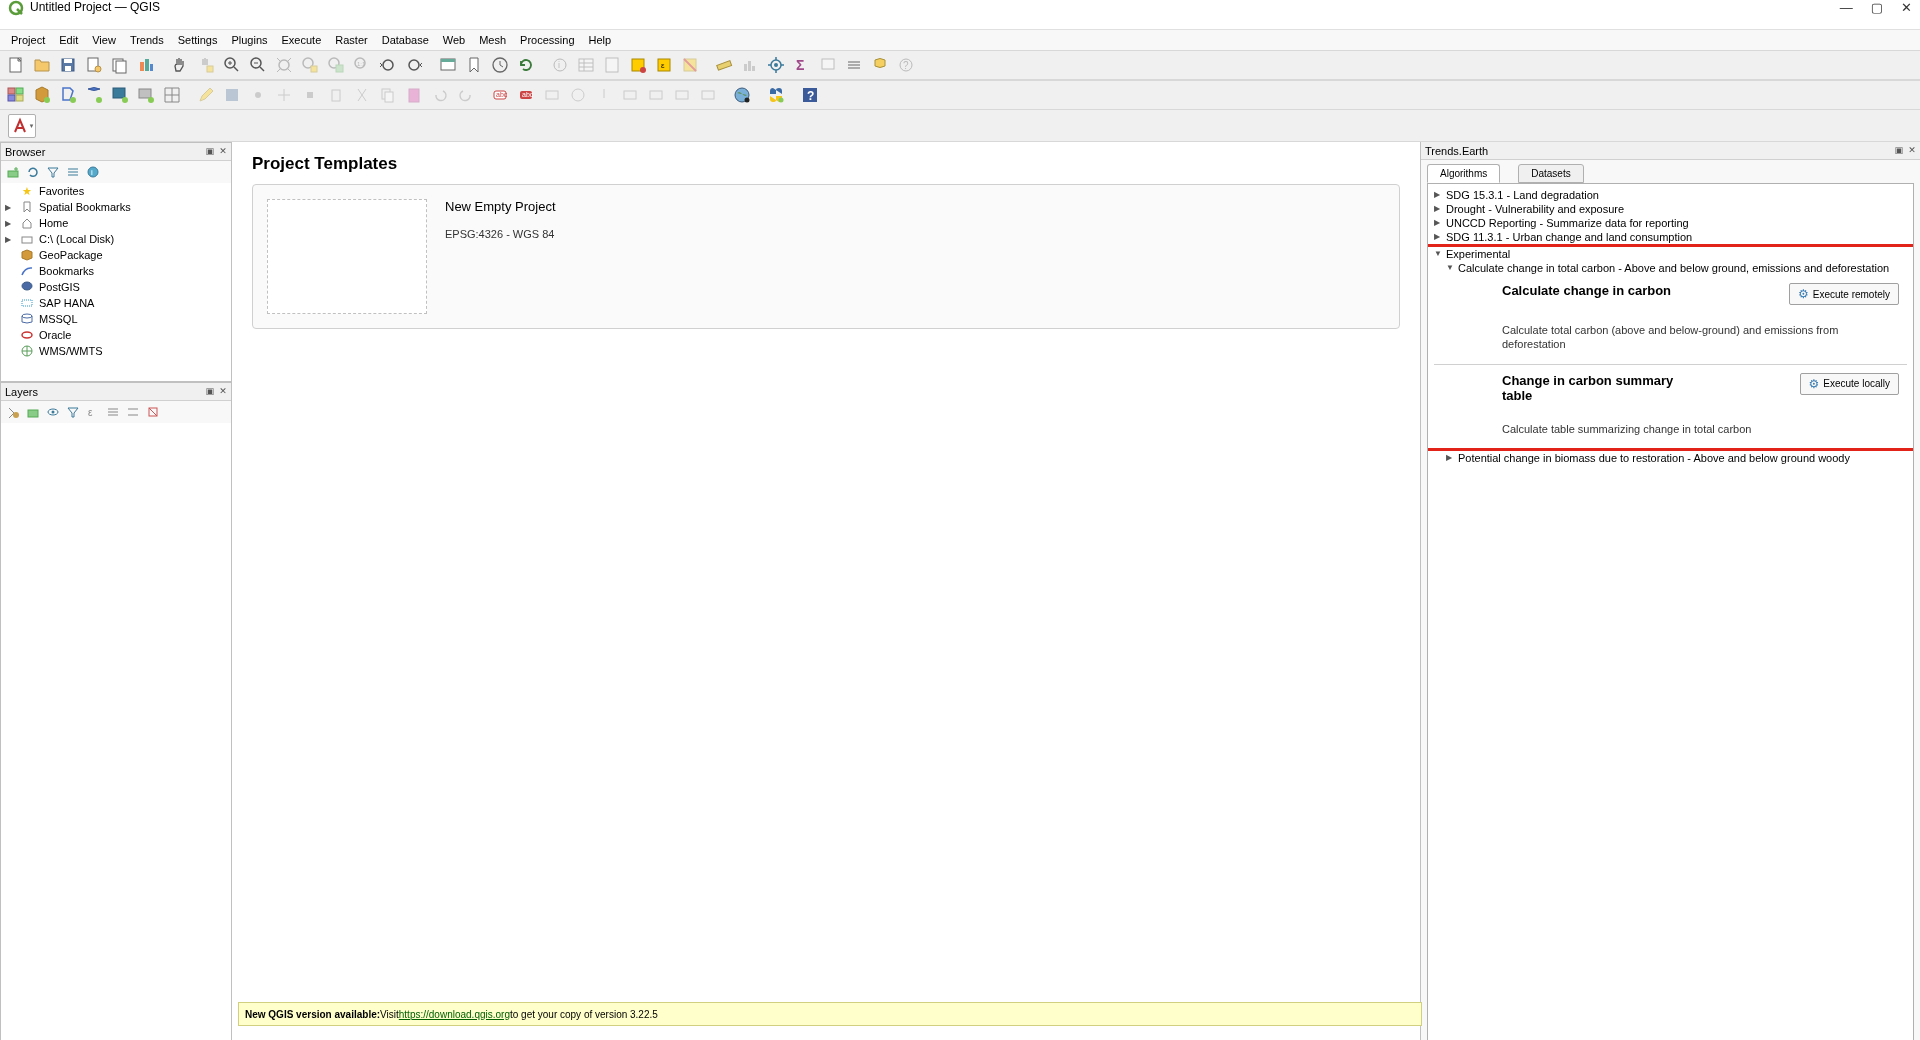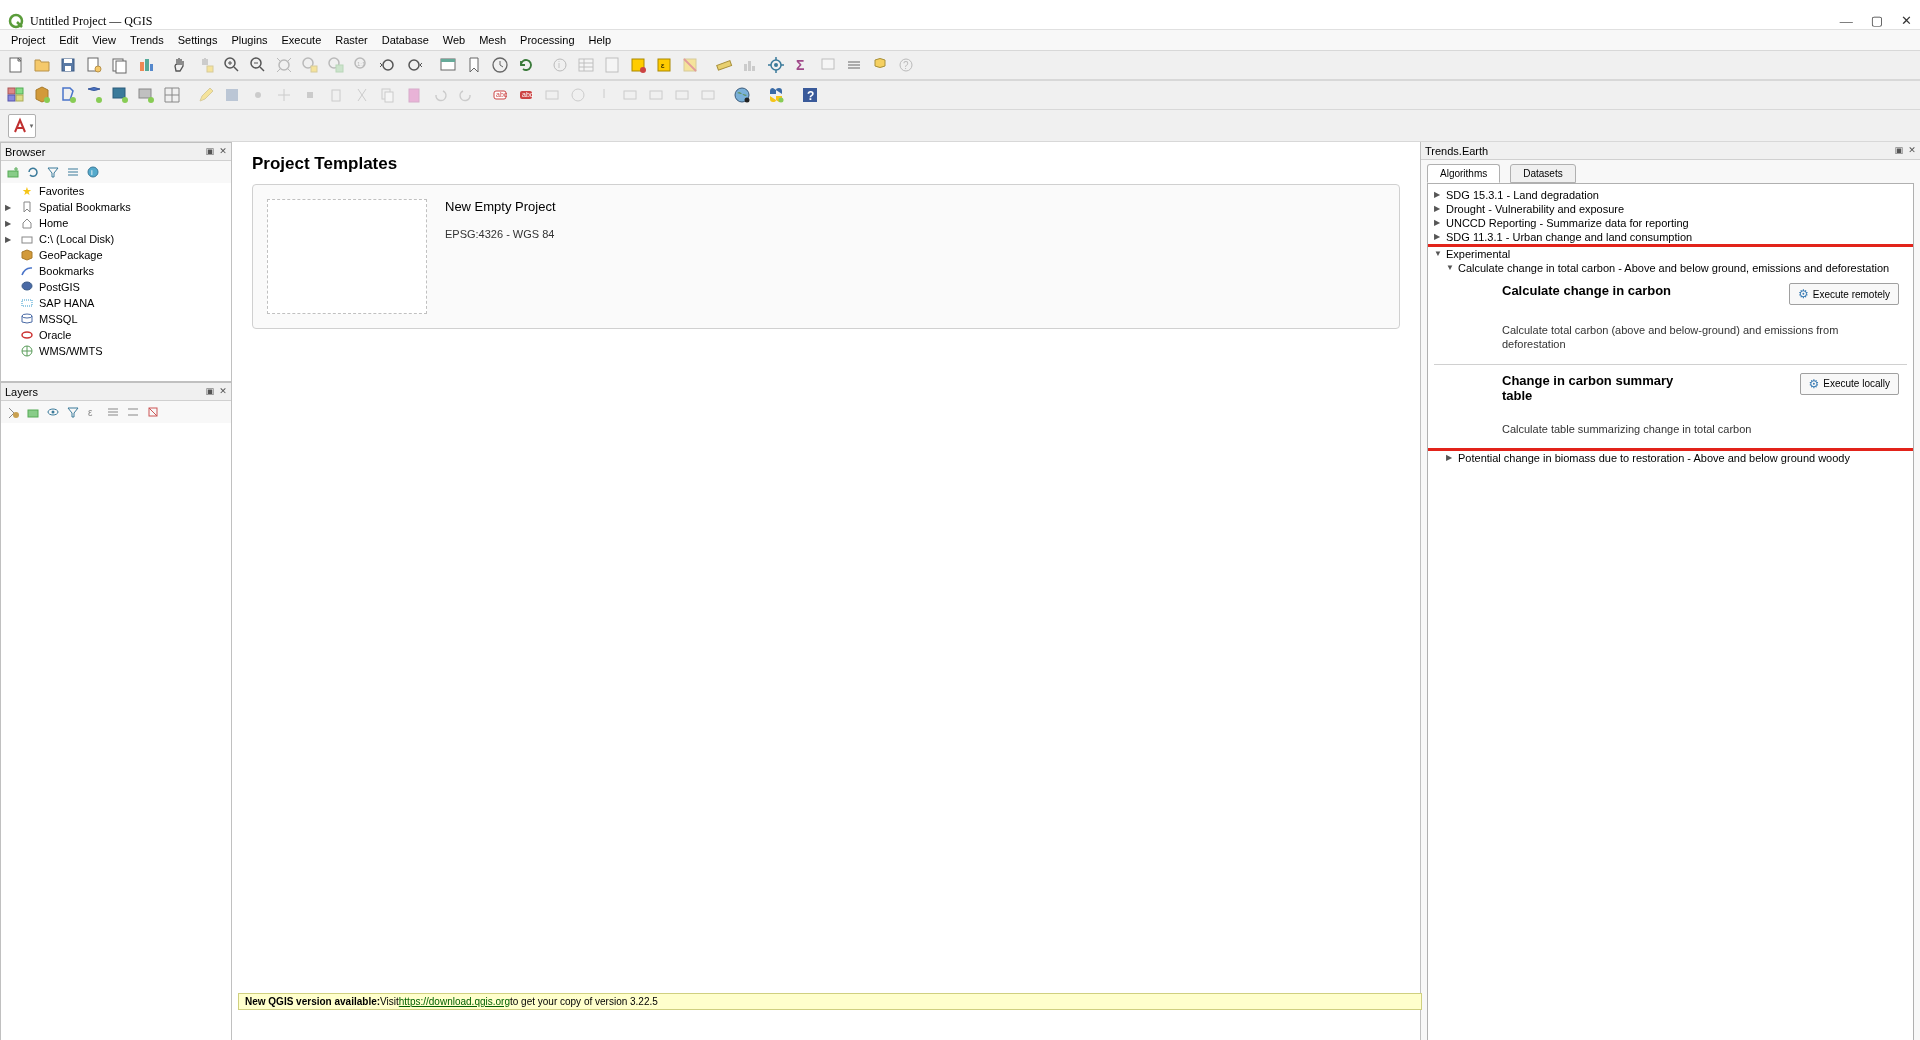--- a/index.html
+++ b/index.html
@@ -1,17 +1,17 @@
 <!DOCTYPE html>
 <html><head>
 <meta charset="utf-8">
 <style>
 * { box-sizing: border-box; margin: 0; padding: 0; }
 body { font-family: "Segoe UI", Tahoma, sans-serif; font-size: 11px; background: #f0f0f0; color: #000; overflow: hidden; }
-.titlebar { height: 30px; background: #fff; display: flex; align-items: flex-end; padding: 0 8px; border-bottom: 1px solid #e0e0e0; font-family: Liberation Serif, serif; }
+.titlebar { height: 30px; background: #fff; display: flex; align-items: flex-start; padding: 0 8px; border-bottom: 1px solid #e0e0e0; }
 .titlebar .q-logo { width: 16px; height: 16px; margin-right: 6px; }
 .titlebar .title { flex: 1; font-size: 12px; }
 .titlebar .win-controls { display: flex; gap: 18px; }
 .titlebar .win-controls span { cursor: pointer; font-size: 13px; color: #333; }
 .menubar { height: 20px; background: #f8f8f8; display: flex; align-items: center; padding: 0 4px; font-size: 11px; }
 .menubar .menu-item { padding: 2px 7px; cursor: pointer; }
 .toolbar { height: 30px; background: #f0f0f0; border-top: 1px solid #d8d8d8; border-bottom: 1px solid #d8d8d8; display: flex; align-items: center; padding: 0 4px; gap: 2px; }
 .toolbar .tb-btn { width: 24px; height: 24px; display: flex; align-items: center; justify-content: center; cursor: pointer; border-radius: 2px; }
 .toolbar .tb-sep { width: 6px; }
 .toolbar .disabled { opacity: 0.35; }
@@ -30,36 +30,36 @@
 .tree-item .caret { width: 10px; font-size: 8px; color: #555; }
 .tree-item .icon { width: 16px; height: 14px; display: flex; align-items: center; justify-content: center; }
 .center-col { flex: 1; background: #fff; display: flex; flex-direction: column; padding: 0; }
 .proj-templates { padding: 12px 20px 0 20px; }
 .proj-templates h2 { font-size: 17px; font-weight: bold; margin-bottom: 10px; }
 .template-card { border: 1px solid #d0d0d0; border-radius: 4px; padding: 14px; display: flex; gap: 18px; background: #fafafa; }
 .template-thumb { width: 160px; height: 115px; border: 1px dashed #c0c0c0; background: #fff; }
 .template-info h3 { font-size: 13px; font-weight: normal; margin-bottom: 14px; }
 .template-info p { font-size: 11px; color: #333; }
 .right-col { width: 500px; background: #f8f8f8; border-left: 1px solid #c0c0c0; display: flex; flex-direction: column; }
-.tabs { display: flex; gap: 8px; padding: 4px 6px 0 6px; }
+.tabs { display: flex; gap: 16px; padding: 4px 6px 0 6px; }
 .tab { padding: 3px 12px; font-size: 10px; border: 1px solid #b0b0b0; background: #f0f0f0; cursor: pointer; border-radius: 3px 3px 0 0; margin-right: 2px; }
 .tab.active { background: #fff; border-bottom-color: #fff; }
 .algo-tree { border: 1px solid #b0b0b0; margin: 0 6px 6px 6px; background: #fff; flex: 1; overflow-y: auto; font-size: 11px; padding: 4px 0; }
 .algo-item { display: flex; align-items: center; padding: 0 6px; line-height: 14px; }
 .algo-item .caret { width: 12px; font-size: 8px; color: #555; cursor: pointer; }
 .algo-item.lvl1 { padding-left: 18px; }
 .highlighted-box { border: 3px solid #e2231a; margin: 0 -3px; }
 .algo-detail { padding: 8px 8px 12px 68px; border-bottom: 1px solid #d0d0d0; margin: 0 6px; }
 .algo-detail:last-child { border-bottom: none; }
 .algo-detail-head { display: flex; justify-content: space-between; align-items: flex-start; gap: 10px; }
 .algo-detail-head h4 { font-size: 13px; font-weight: bold; line-height: 1.2; max-width: 180px; }
 .exec-btn { border: 1px solid #a0a0a0; background: #f8f8f8; padding: 3px 8px; font-size: 10px; display: flex; align-items: center; gap: 4px; cursor: pointer; border-radius: 2px; white-space: nowrap; }
 .exec-btn .gear { color: #3b7db5; font-size: 12px; }
 .algo-detail p { font-size: 11px; margin-top: 18px; color: #333; line-height: 1.3; }
-.statusbar { position: fixed; bottom: 30px; left: 238px; right: 498px; height: 17px; background: #ffffcc; border: 1px solid #d0d080; font-size: 10px; padding: 2px 6px; display: flex; align-items: center; }
+.statusbar { position: fixed; bottom: 14px; left: 238px; right: 498px; height: 24px; background: #ffffcc; border: 1px solid #d0d080; font-size: 10px; padding: 2px 6px; display: flex; align-items: center; }
 .statusbar a { color: #006000; }
 .browser-panel { flex: 0 0 auto; }
 .layers-panel { flex: 1; }
 .layers-body { flex: 1; background: #fff; }
 svg { display: block; }
 </style>
 </head>
 <body>
 
 <div class="titlebar">

